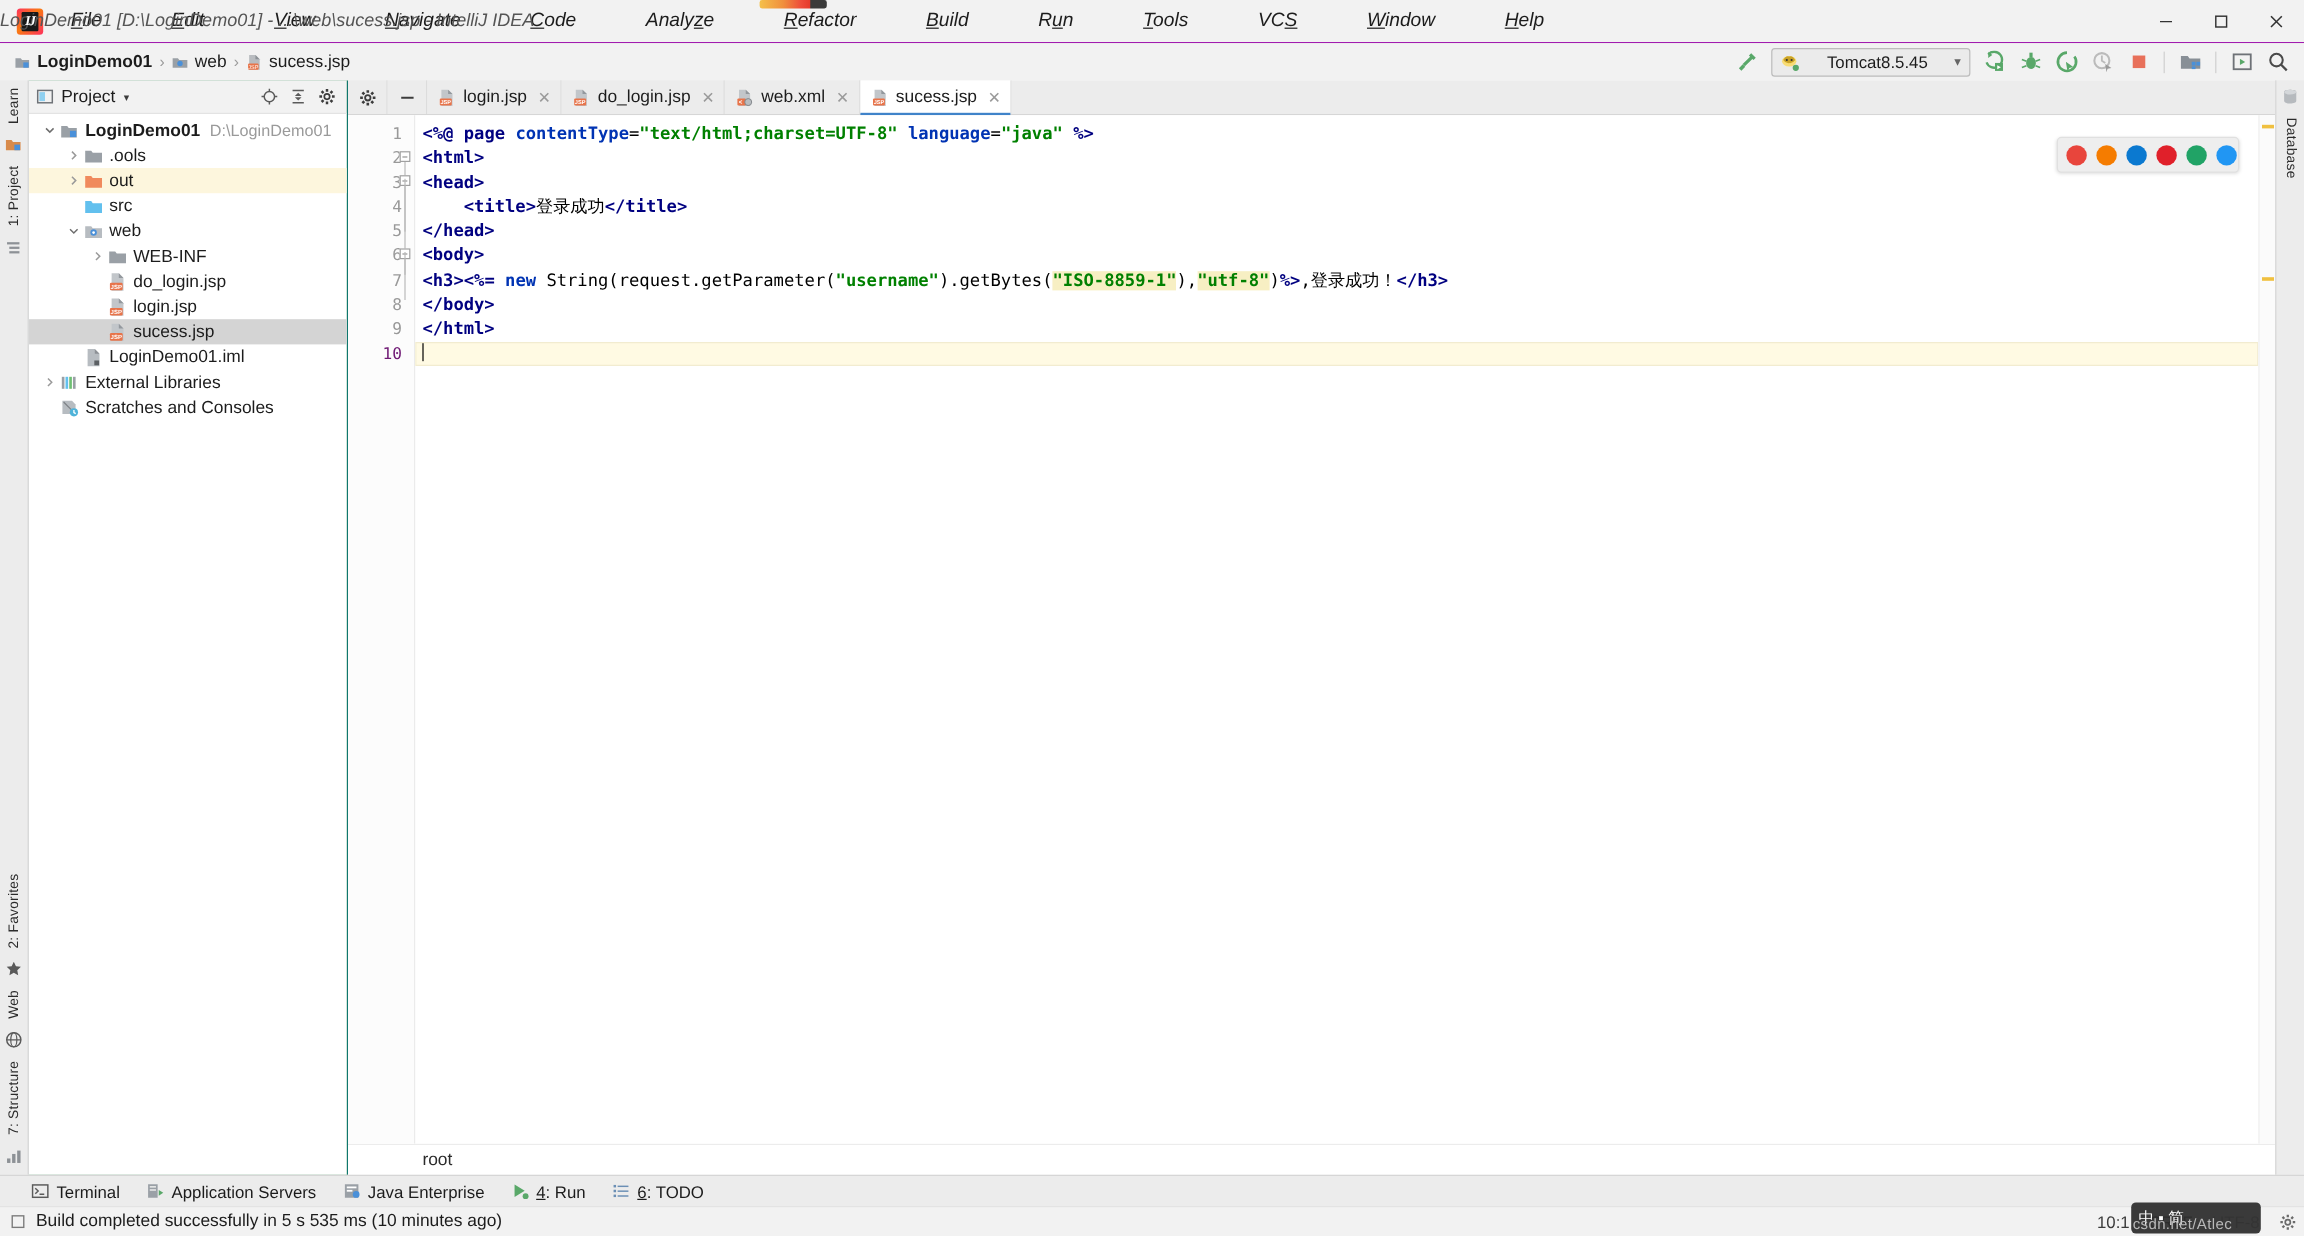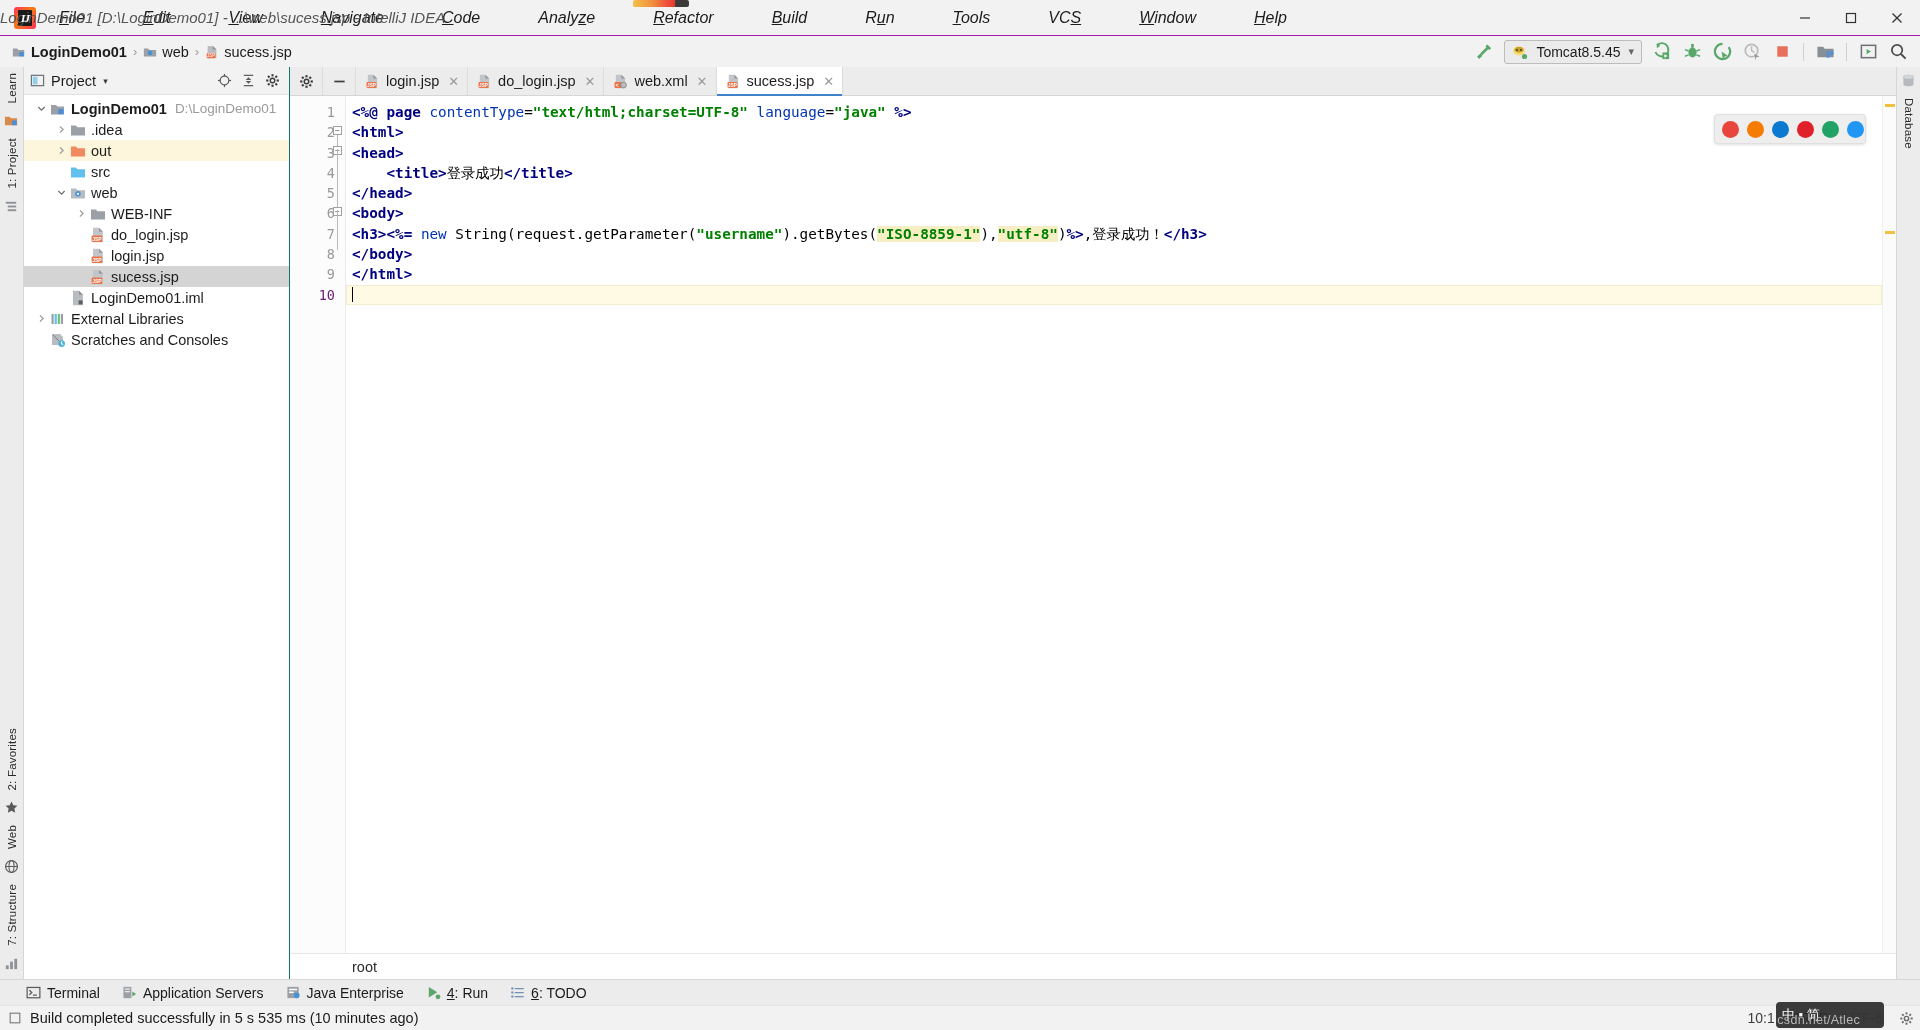--- a/index.html
+++ b/index.html
@@ -52,21 +52,21 @@
     position: relative; padding-left: 12px;
   }
   .crumb { display: flex; align-items: center; font-size: 14.5px; color: #1c1c1c; }
   .crumb.bold { font-weight: bold; }
   .crumb-sep { color: #9b9b9b; margin: 0 6px; font-size: 13px; }
   .icon-sq { width: 14px; height: 14px; margin-right: 5px; flex: 0 0 auto; display:block; }
 
   .toolbar-right { position: absolute; right: 8px; top: 0; height: 31px; display:flex; align-items:center; gap: 2px; }
   .tb-btn { width: 28px; height: 26px; display:flex; align-items:center; justify-content:center; border-radius:3px; }
   .run-config {
-    display:flex; align-items:center; gap:8px; height:24px; padding:0 7px; margin: 12px 4px;
+    display:flex; align-items:center; gap:22px; height:24px; padding:0 7px; margin: 12px 4px;
     border:1px solid #bcbcbc; border-radius:3px; background:#ebebeb; font-size:14px; color:#1c1c1c;
   }
   .tb-sep { width:1px; height:18px; background:#cfcfcf; margin:0 5px; }
 
   
   .body-row { flex: 1 1 auto; display: flex; min-height: 0; }
 
   
   .left-rail {
     width: 24px; flex: 0 0 24px; background: #ececec; border-right:1px solid #d6d6d6;
@@ -134,21 +134,21 @@
   .foldline { position:absolute; left:5px; width:1px; background:#b9b9b9; }
 
   .code {
     flex:1 1 auto; position:relative; padding-top:6px; overflow:hidden;
     font-family:"DejaVu Sans Mono", monospace; font-size:14.3px; line-height:20.3px;
     white-space:pre; color:#000;
   }
   .cline { height:20.3px; padding-left:6px; }
   .cline.cur { background:#fffae3; box-shadow: inset 0 0 0 1px #f2ecd0; }
   .k { color:#000080; font-weight:bold; }      
-  .attr { color:#0033b3; font-weight:normal; }   
+  .attr { color:#0033b3; font-weight:bold; }   
   .str { color:#008000; font-weight:bold; }
   .plain { color:#000; }
   .hlstr { background:#f7efc3; }
 
   
   .browser-pop {
     position:absolute; right: 30px; top: 18px; height: 30px; width: 152px;
     background:#eeeeee; border:1px solid #e0e0e0; border-radius:4px;
     display:flex; align-items:center; justify-content:space-between; padding: 0 7px;
     box-shadow: 0 1px 3px rgba(0,0,0,.12);
@@ -440,21 +440,21 @@
           <div class="tree-row">
             <div style="width: 28px; flex: 0 0 auto;"></div>
             <div class="tw">
               <svg width="9" height="9" viewBox="0 0 10 10">
                 <path d="M3.3 1.5L6.8 5 3.3 8.5" fill="none" stroke="#9a9a9a" stroke-width="1.4"></path>
               </svg>
             </div>
             <svg viewBox="0 0 16 16" class="ticon">
               <path d="M1 3.6h5l1.3 1.7H15V13.4H1z" fill="#9aa0a6"></path>
             </svg>
-            <span>.idea</span>
+            <span>.ools</span>
           </div>
           <div class="tree-row hl">
             <div style="width: 28px; flex: 0 0 auto;"></div>
             <div class="tw">
               <svg width="9" height="9" viewBox="0 0 10 10">
                 <path d="M3.3 1.5L6.8 5 3.3 8.5" fill="none" stroke="#9a9a9a" stroke-width="1.4"></path>
               </svg>
             </div>
             <svg viewBox="0 0 16 16" class="ticon">
               <path d="M1 3.6h5l1.3 1.7H15V13.4H1z" fill="#f08a5d"></path>

